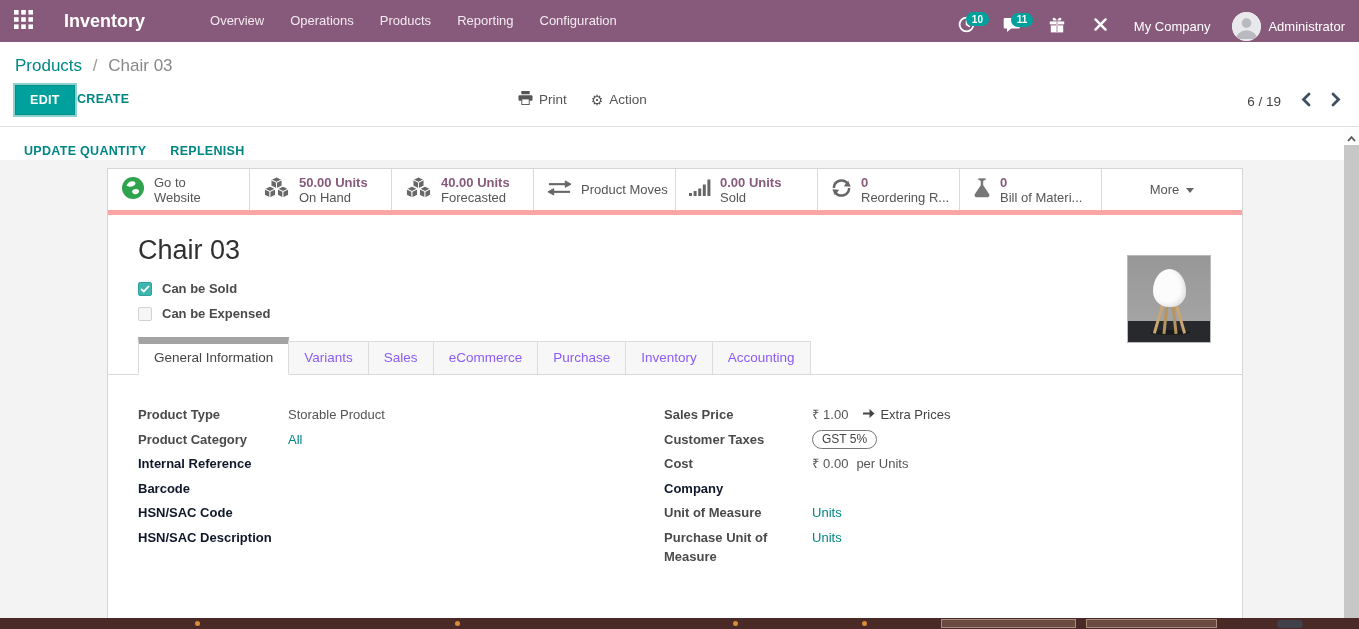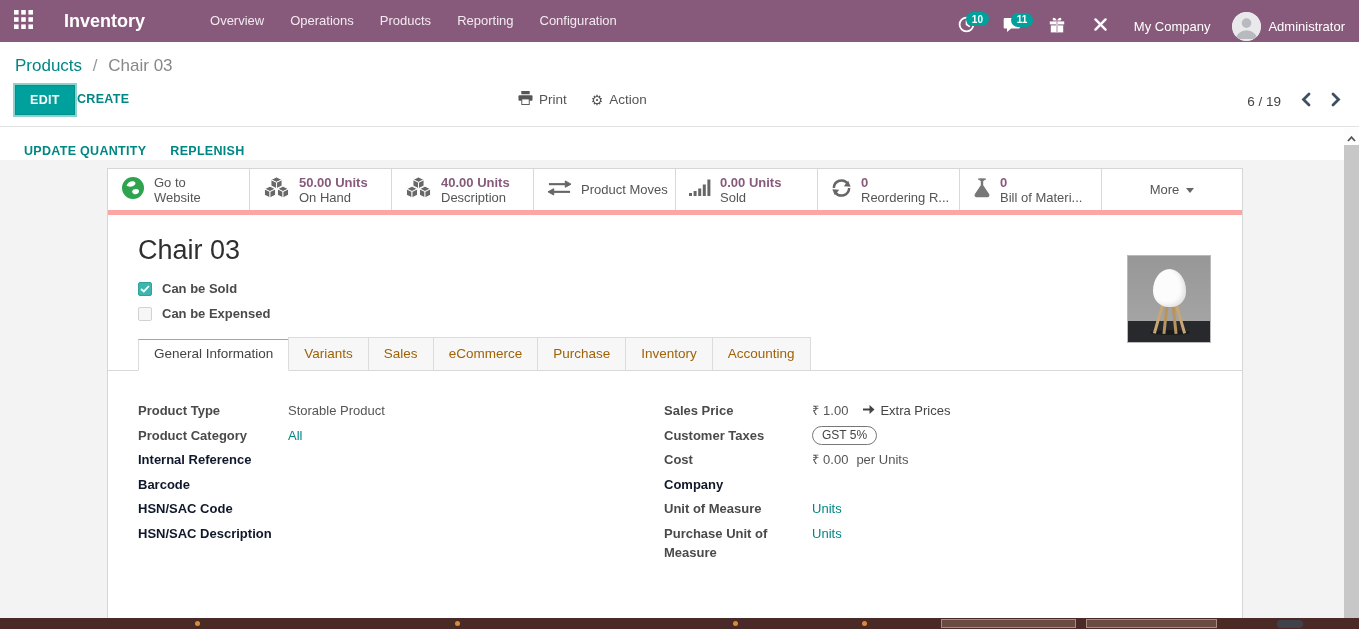--- a/index.html
+++ b/index.html
@@ -61,22 +61,22 @@
   .chk.off { background:#f6f6f6; border:1px solid #d2d2d2; }
   .chk-lbl { font-size:13px; font-weight:700; color:#4a4a4a; }
 
   .product-image { position:absolute; top:86px; right:31px; width:84px; height:88px; background:linear-gradient(#979797,#a8a8a8); overflow:hidden; border:1px solid #bbb; }
   .pi-floor { position:absolute; bottom:0; left:0; width:100%; height:21px; background:#27292c; }
   .pi-seat { position:absolute; left:25px; top:13px; width:33px; height:38px; background:#fcfcfc; border-radius:50% 50% 44% 46% / 58% 58% 40% 42%; box-shadow:inset -3px -2px 4px rgba(0,0,0,.10); }
   .pi-leg { position:absolute; width:3px; height:30px; background:#c9a674; top:48px; }
   .pi-shadow { position:absolute; left:22px; top:74px; width:40px; height:5px; background:rgba(0,0,0,.35); border-radius:50%; }
 
   .tabs { display:flex; align-items:flex-end; padding-left:30px; margin-top:16px; border-bottom:1px solid #d9d9d9; }
-  .tab { font-size:13.5px; color:#a16207; background:#f7f7f7; border:1px solid #dcdcdc; border-bottom:none; padding:8px 15px 9px 15px; cursor:pointer; margin-right:-1px; }
-  .tab.active { background:#fff; color:#444; border-top:1px solid #a3a3a3; padding-top:6px; margin-bottom:-1px; border-bottom:1px solid #fff; }
+  .tab { font-size:13.5px; color:#8b5cf6; background:#f7f7f7; border:1px solid #dcdcdc; border-bottom:none; padding:8px 15px 9px 15px; cursor:pointer; margin-right:-1px; }
+  .tab.active { background:#fff; color:#444; border-top:7px solid #a3a3a3; padding-top:6px; margin-bottom:-1px; border-bottom:1px solid #fff; }
 
   .form { display:flex; padding:30px 30px 0 30px; }
   .col-left { width:512px; }
   .col-right { width:560px; margin-left:25px; }
   .frow { display:flex; align-items:flex-start; min-height:24.5px; }
   .flabel { width:150px; font-size:13px; font-weight:700; color:#4a4a4a; line-height:19px; }
   .col-right .flabel { width:148px; }
   .flabel.muted { color:#0f172a; }
   .fvalue { font-size:13px; color:#555; line-height:19px; }
   .fvalue.link { color:#008784; cursor:pointer; }
@@ -279,21 +279,21 @@
                   <polygon points="1.5,11.9 7,14.6 7,20.8 1.5,18.1"></polygon>
                   <polygon points="12.5,11.9 7,14.6 7,20.8 12.5,18.1"></polygon>
                   <polygon points="20,9.2 25.5,11.9 20,14.6 14.5,11.9"></polygon>
                   <polygon points="14.5,11.9 20,14.6 20,20.8 14.5,18.1"></polygon>
                   <polygon points="25.5,11.9 20,14.6 20,20.8 25.5,18.1"></polygon>
                 </g>
               </svg>
           </span>
           <span class="txt">
             <span class="val">40.00 Units</span>
-            <span class="lbl">Description</span>
+            <span class="lbl">Forecasted</span>
           </span>
         </div>
         <div class="sb">
           <span>
             <svg width="25" height="16" viewBox="0 0 26 16">
                 <g fill="#666" stroke="#666">
                   <line x1="2" y1="4" x2="19" y2="4" stroke-width="2.2"></line>
                   <polygon points="19,0.7 25,4 19,7.3"></polygon>
                   <line x1="24" y1="12" x2="7" y2="12" stroke-width="2.2"></line>
                   <polygon points="7,8.7 1,12 7,15.3"></polygon>

